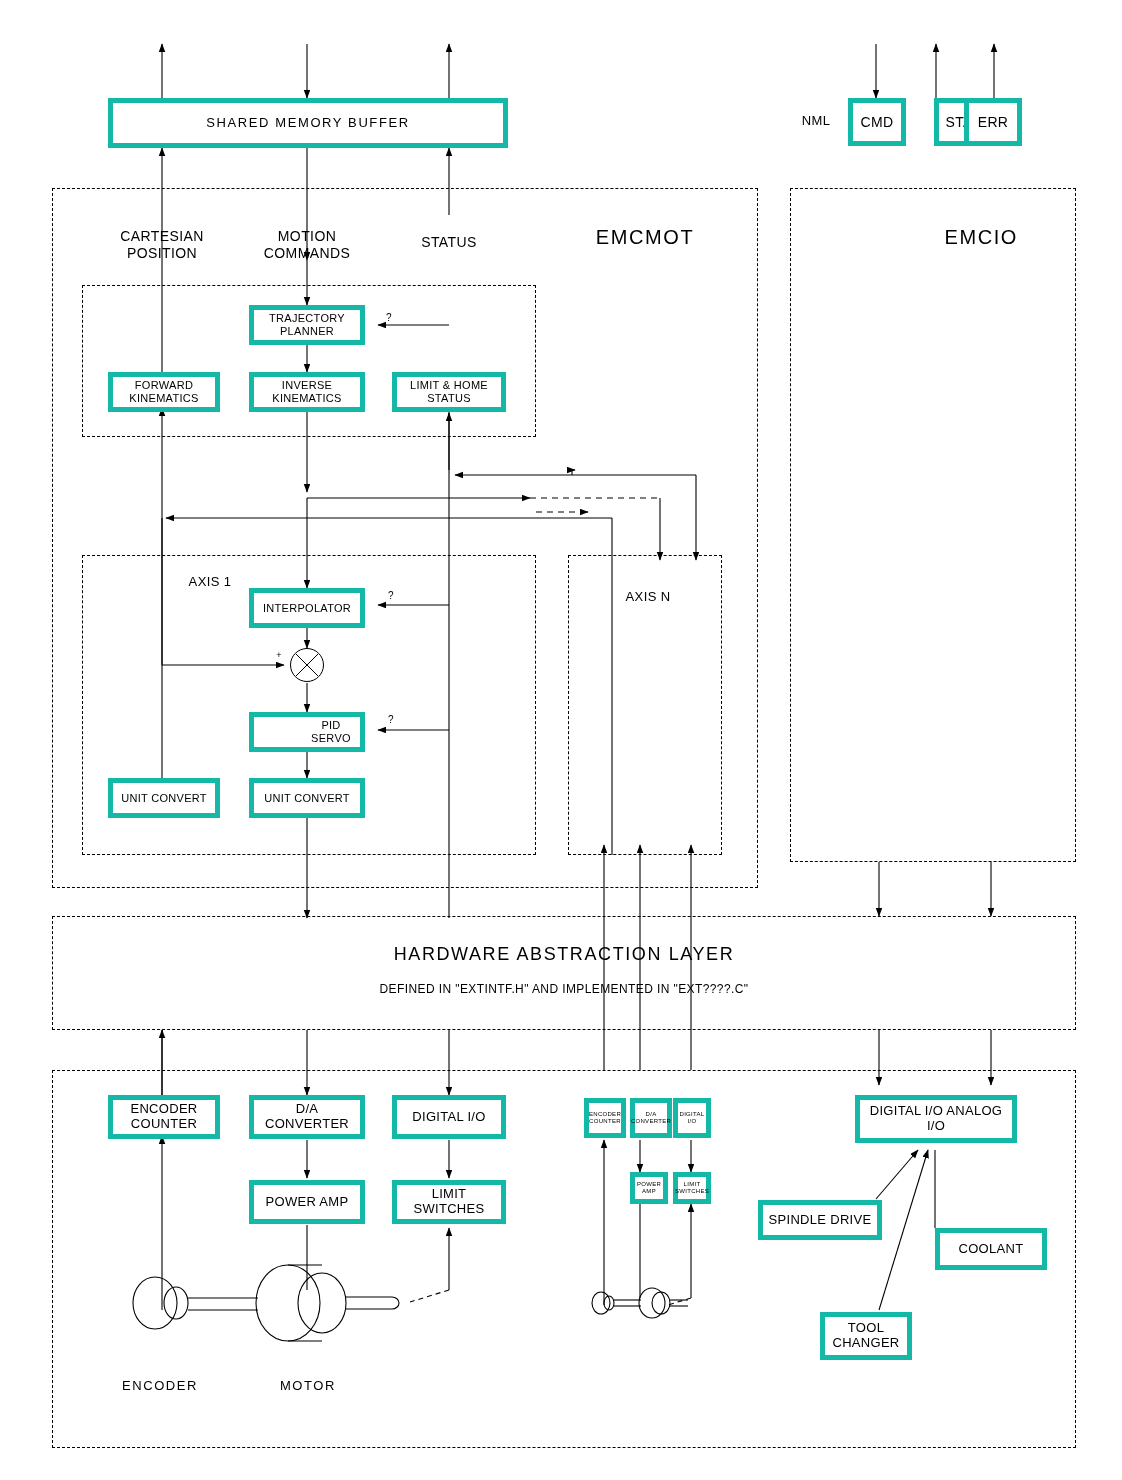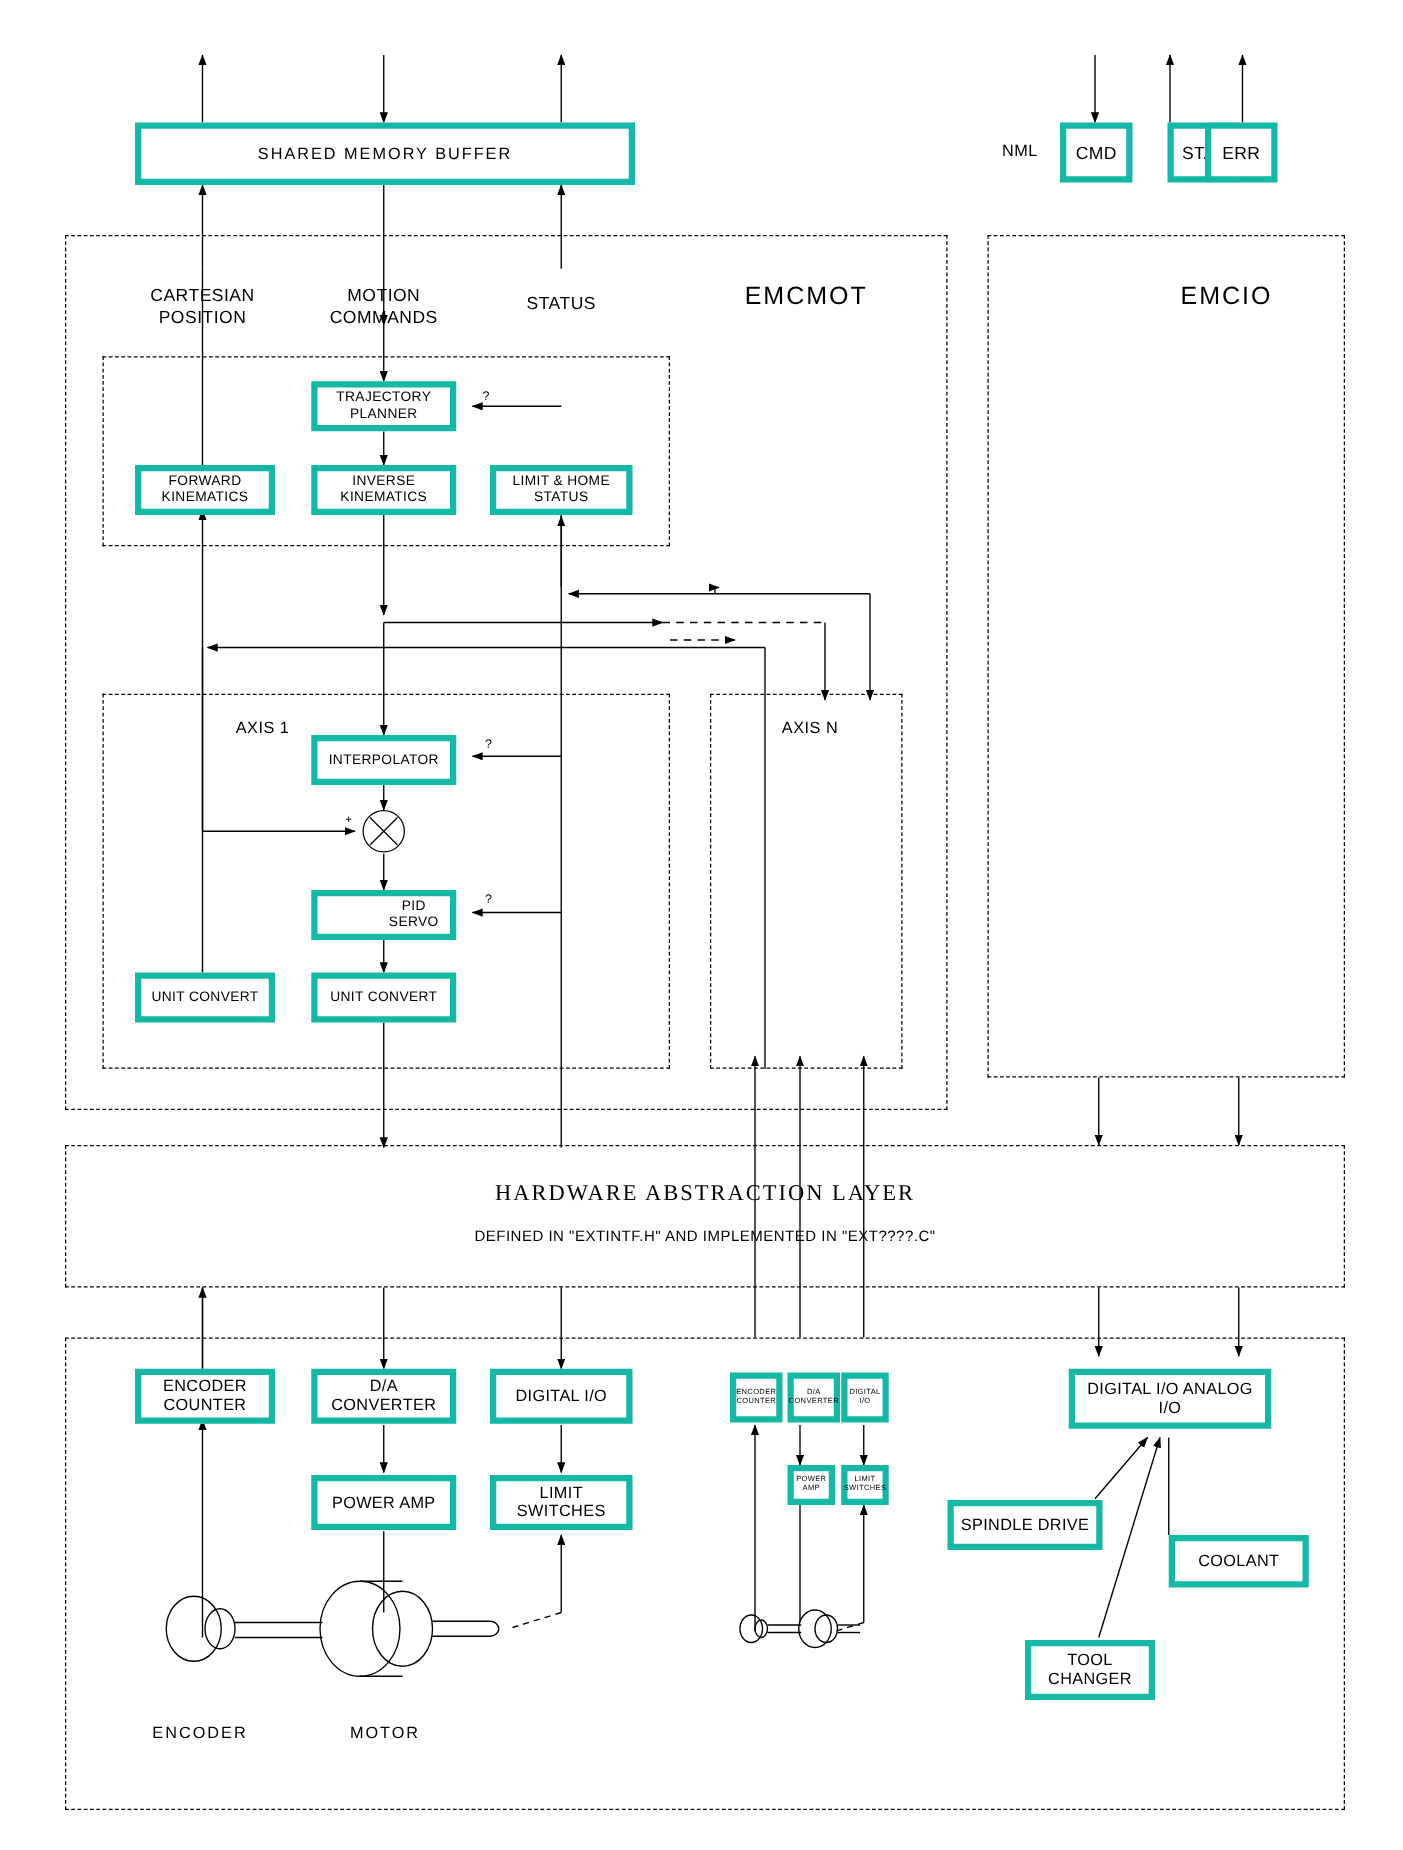--- a/index.html
+++ b/index.html
@@ -50,21 +50,21 @@
     text-align: center;
     line-height: 1.2;
     letter-spacing: 0.4px;
     white-space: pre-line;
   }
   .f9 { font-size: 9px; }
   .f10 { font-size: 14px; }
   .f11 { font-size: 11px; }
   .f12 { font-size: 12px; }
   .f13 { font-size: 13px; }
-  .f18 { font-size: 18px; font-family: Liberation Serif, serif; }
+  .f18 { font-size: 18px; }
   .f20 { font-size: 20px; }
   .f6  { font-size: 6px; }
   .wide { letter-spacing: 1.6px; }
   .summer {
     position: absolute;
     width: 34px;
     height: 34px;
     border: 1px solid #000;
     border-radius: 50%;
     box-sizing: border-box;
@@ -197,21 +197,21 @@
   <div class="grp" style="left:82px; top:555px; width:454px; height:300px;"></div>
   <div class="grp" style="left:568px; top:555px; width:154px; height:300px;"></div>
   <div class="grp" style="left:52px; top:916px; width:1024px; height:114px;"></div>
   <div class="grp" style="left:52px; top:1070px; width:1024px; height:378px;"></div>
 
   <div class="lbl f20 wide" style="left:560px; top:225px; width:170px;">EMCMOT</div>
   <div class="lbl f20 wide" style="left:848px; top:225px; width:170px;text-align:right;">EMCIO</div>
   <div class="lbl f18 wide" style="left:282px; top:944px; width:564px;">HARDWARE ABSTRACTION LAYER</div>
   <div class="lbl f12" style="left:222px; top:982px; width:684px;">DEFINED IN "EXTINTF.H" AND IMPLEMENTED IN "EXT????.C"</div>
   <div class="lbl f13" style="left:150px; top:574px; width:120px;">AXIS 1</div>
-  <div class="lbl f13" style="left:588px; top:574px; width:120px;">AXIS N</div>
+  <div class="lbl f13" style="left:588px; top:589px; width:120px;">AXIS N</div>
 
   <div class="box f13" style="left:108px; top:98px; width:400px; height:50px;">
     <span class="wide">SHARED MEMORY BUFFER</span>
   </div>
 
   <div class="lbl f13" style="left:786px; top:113px; width:60px;">NML</div>
   <div class="box f10" style="left:848px; top:98px; width:58px; height:48px;">
     <span>CMD</span>
   </div>
   <div class="box f10" style="left:906px; top:98px; width:58px; height:48px;margin-left:28px;">
@@ -318,21 +318,21 @@
   <div class="box f13" style="left:855px; top:1095px; width:162px; height:48px;">
     <span>DIGITAL I/O
 ANALOG I/O</span>
   </div>
   <div class="box f13" style="left:758px; top:1200px; width:124px; height:40px;">
     <span>SPINDLE DRIVE</span>
   </div>
   <div class="box f13" style="left:935px; top:1228px; width:112px; height:42px;">
     <span>COOLANT</span>
   </div>
-  <div class="box f13" style="left:820px; top:1312px; width:104px; height:48px;">
+  <div class="box f13" style="left:820px; top:1312px; width:92px; height:48px;">
     <span>TOOL
 CHANGER</span>
   </div>
 
   <svg class="lines" viewBox="0 0 1122 1480">
     <g stroke="#000" stroke-width="1.1" fill="none">
 
       <ellipse cx="155" cy="1303" rx="22" ry="26"></ellipse>
       <ellipse cx="176" cy="1303" rx="12" ry="16"></ellipse>
 

